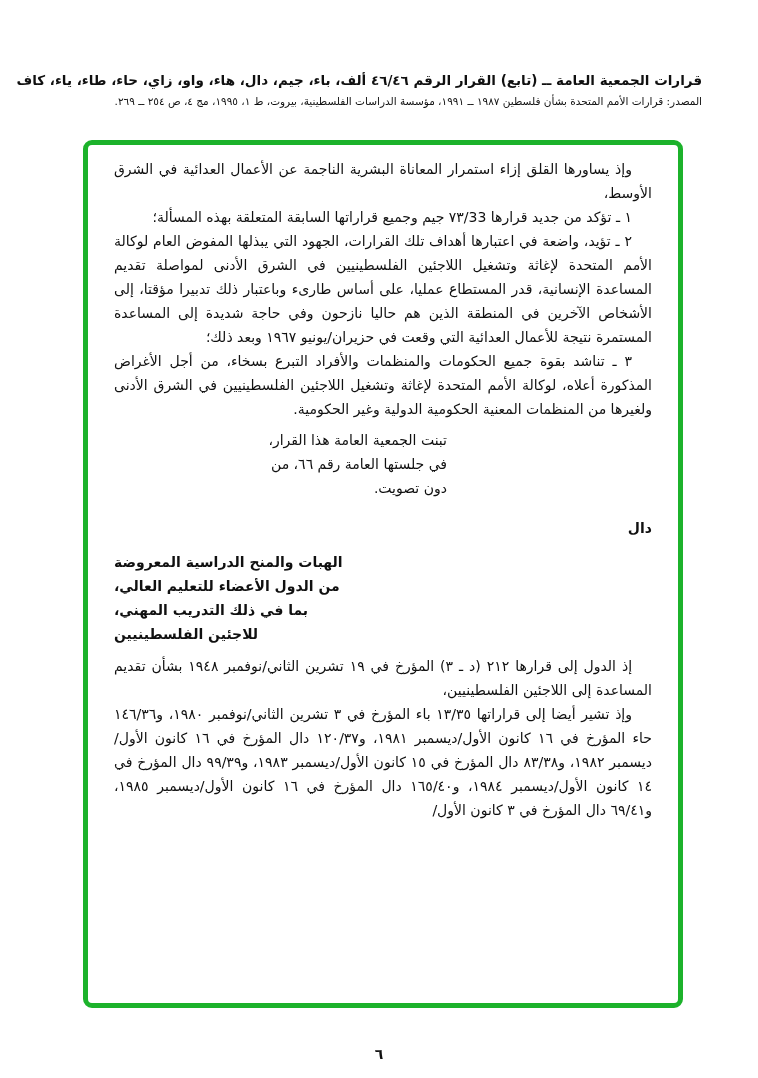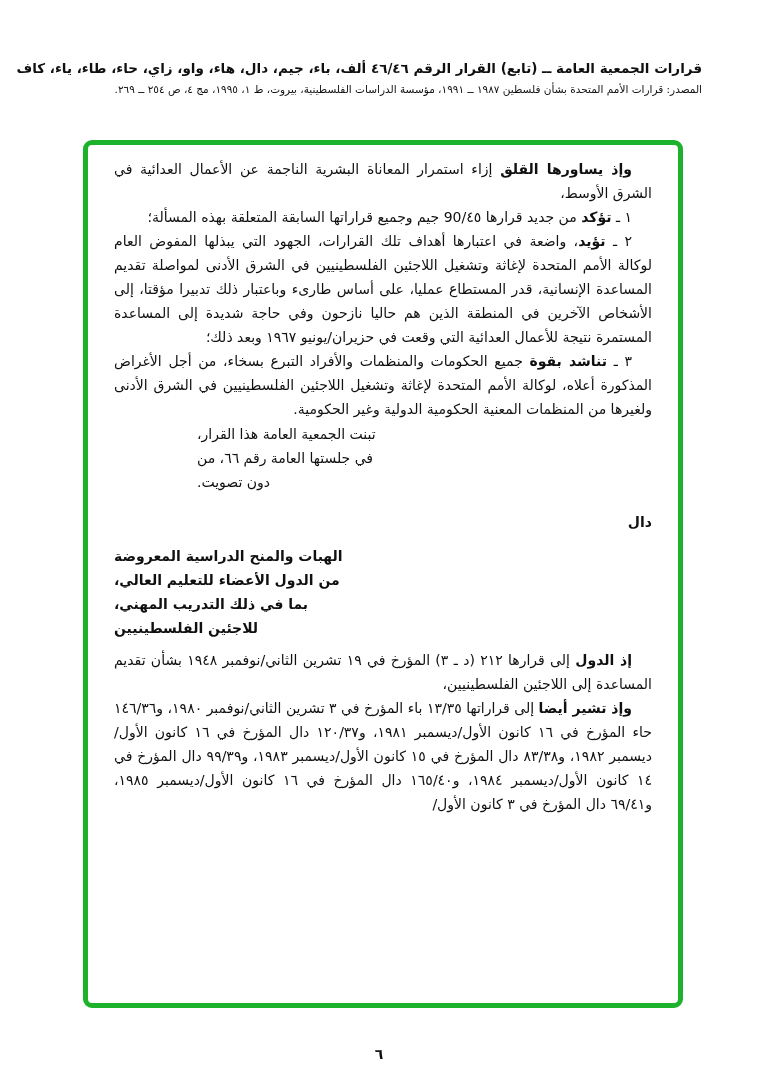--- a/index.html
+++ b/index.html
@@ -1,37 +1,37 @@
 <!DOCTYPE html>
 <html lang="ar"><head>
 <meta charset="utf-8">
 <style>
   html,body{margin:0;padding:0;}
   body{
     width:758px;height:1078px;position:relative;background:#ffffff;color:#101010;
     font-family:"DejaVu Sans","Liberation Sans",sans-serif;overflow:hidden;
   }
   .header{
-    position:absolute;top:60px;left:56px;right:56px;
+    position:absolute;top:72px;left:56px;right:56px;
     direction:rtl;text-align:right;
   }
   .header-line1{font-size:13.5px;font-weight:bold;white-space:nowrap;letter-spacing:0;}
   .header-line2{font-size:10.5px;font-weight:normal;white-space:nowrap;margin-top:7px;}
   .green-box{
     position:absolute;left:83px;top:140px;width:600px;height:868px;
     box-sizing:border-box;border:5px solid #1cb22b;border-radius:9px;
     padding:12px 26px 0 26px;direction:rtl;overflow:hidden;
   }
   .para{
     font-size:14px;line-height:24px;text-align:justify;margin:0;
     text-indent:20px;
   }
-  .lead{font-weight:bold;}
+  .lead{font-weight:normal;}
   .note{
-    width:250px;margin:1px 205px 3px auto;text-align:left;
+    width:250px;margin:7px 205px 3px auto;text-align:right;
     font-size:14px;line-height:24px;
   }
   .section-letter{
     font-weight:bold;font-size:14px;line-height:24px;
     margin:16px 0 10px 0;
   }
   .section-title{
     text-align:left;font-weight:bold;font-size:14px;line-height:24px;
     margin:0 0 8px 0;
   }
@@ -45,21 +45,21 @@
 
 <div class="header">
   <div class="header-line1">قرارات الجمعية العامة ــ (تابع) القرار الرقم ٤٦/٤٦ ألف، باء، جيم، دال، هاء، واو، زاي، حاء، طاء، ياء، كاف</div>
   <div class="header-line2">المصدر: قرارات الأمم المتحدة بشأن فلسطين ١٩٨٧ ــ ١٩٩١، مؤسسة الدراسات الفلسطينية، بيروت، ط ١، ١٩٩٥، مج ٤، ص ٢٥٤ ــ ٢٦٩.</div>
 </div>
 
 <div class="green-box">
 
   <p class="para"><span class="lead">وإذ يساورها القلق</span><span> إزاء استمرار المعاناة البشرية الناجمة عن الأعمال العدائية في الشرق الأوسط،</span></p>
 
-  <p class="para"><span>١ ـ </span><span class="lead">تؤكد</span><span> من جديد قرارها 90/٤٥ جيم وجميع قراراتها السابقة المتعلقة بهذه المسألة؛</span></p>
+  <p class="para"><span>١ ـ </span><span class="lead">تؤكد</span><span> من جديد قرارها ٧٣/33 جيم وجميع قراراتها السابقة المتعلقة بهذه المسألة؛</span></p>
 
   <p class="para"><span>٢ ـ </span><span class="lead">تؤيد</span><span>، واضعة في اعتبارها أهداف تلك القرارات، الجهود التي يبذلها المفوض العام لوكالة الأمم المتحدة لإغاثة وتشغيل اللاجئين الفلسطينيين في الشرق الأدنى لمواصلة تقديم المساعدة الإنسانية، قدر المستطاع عمليا، على أساس طارىء وباعتبار ذلك تدبيرا مؤقتا، إلى الأشخاص الآخرين في المنطقة الذين هم حاليا نازحون وفي حاجة شديدة إلى المساعدة المستمرة نتيجة للأعمال العدائية التي وقعت في حزيران/يونيو ١٩٦٧ وبعد ذلك؛</span></p>
 
   <p class="para"><span>٣ ـ </span><span class="lead">تناشد بقوة</span><span> جميع الحكومات والمنظمات والأفراد التبرع بسخاء، من أجل الأغراض المذكورة أعلاه، لوكالة الأمم المتحدة لإغاثة وتشغيل اللاجئين الفلسطينيين في الشرق الأدنى ولغيرها من المنظمات المعنية الحكومية الدولية وغير الحكومية.</span></p>
 
   <div class="note">
     <div>تبنت الجمعية العامة هذا القرار،</div>
     <div>في جلستها العامة رقم ٦٦، من</div>
     <div>دون تصويت.</div>
   </div>

